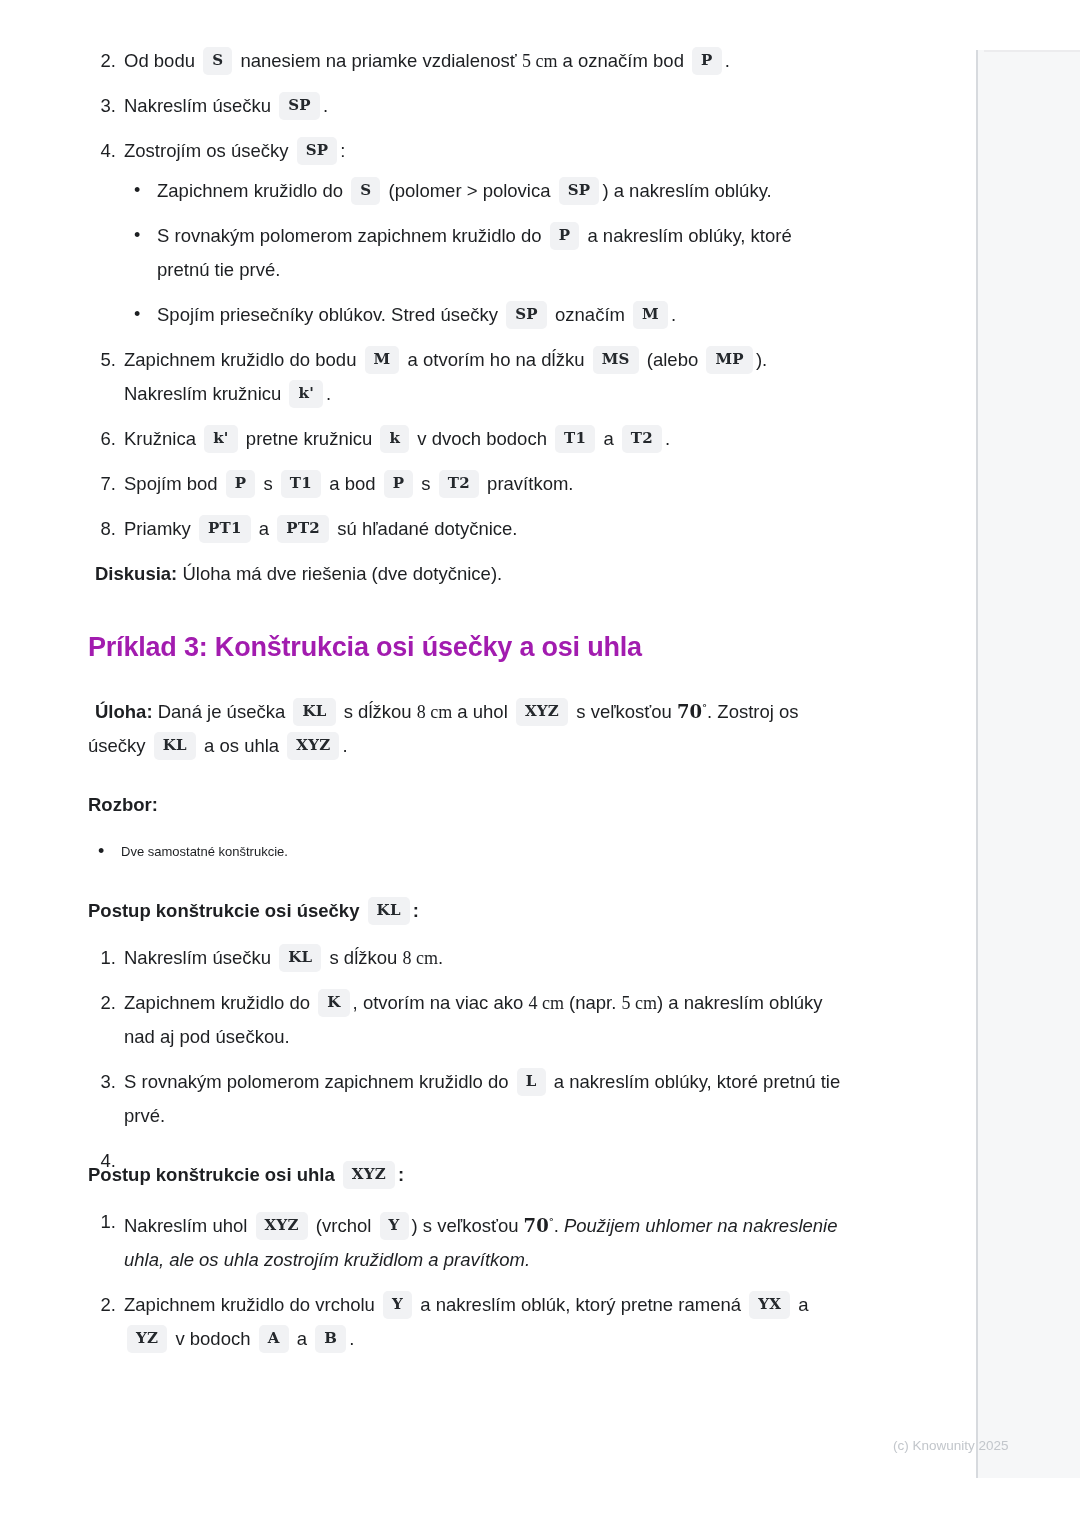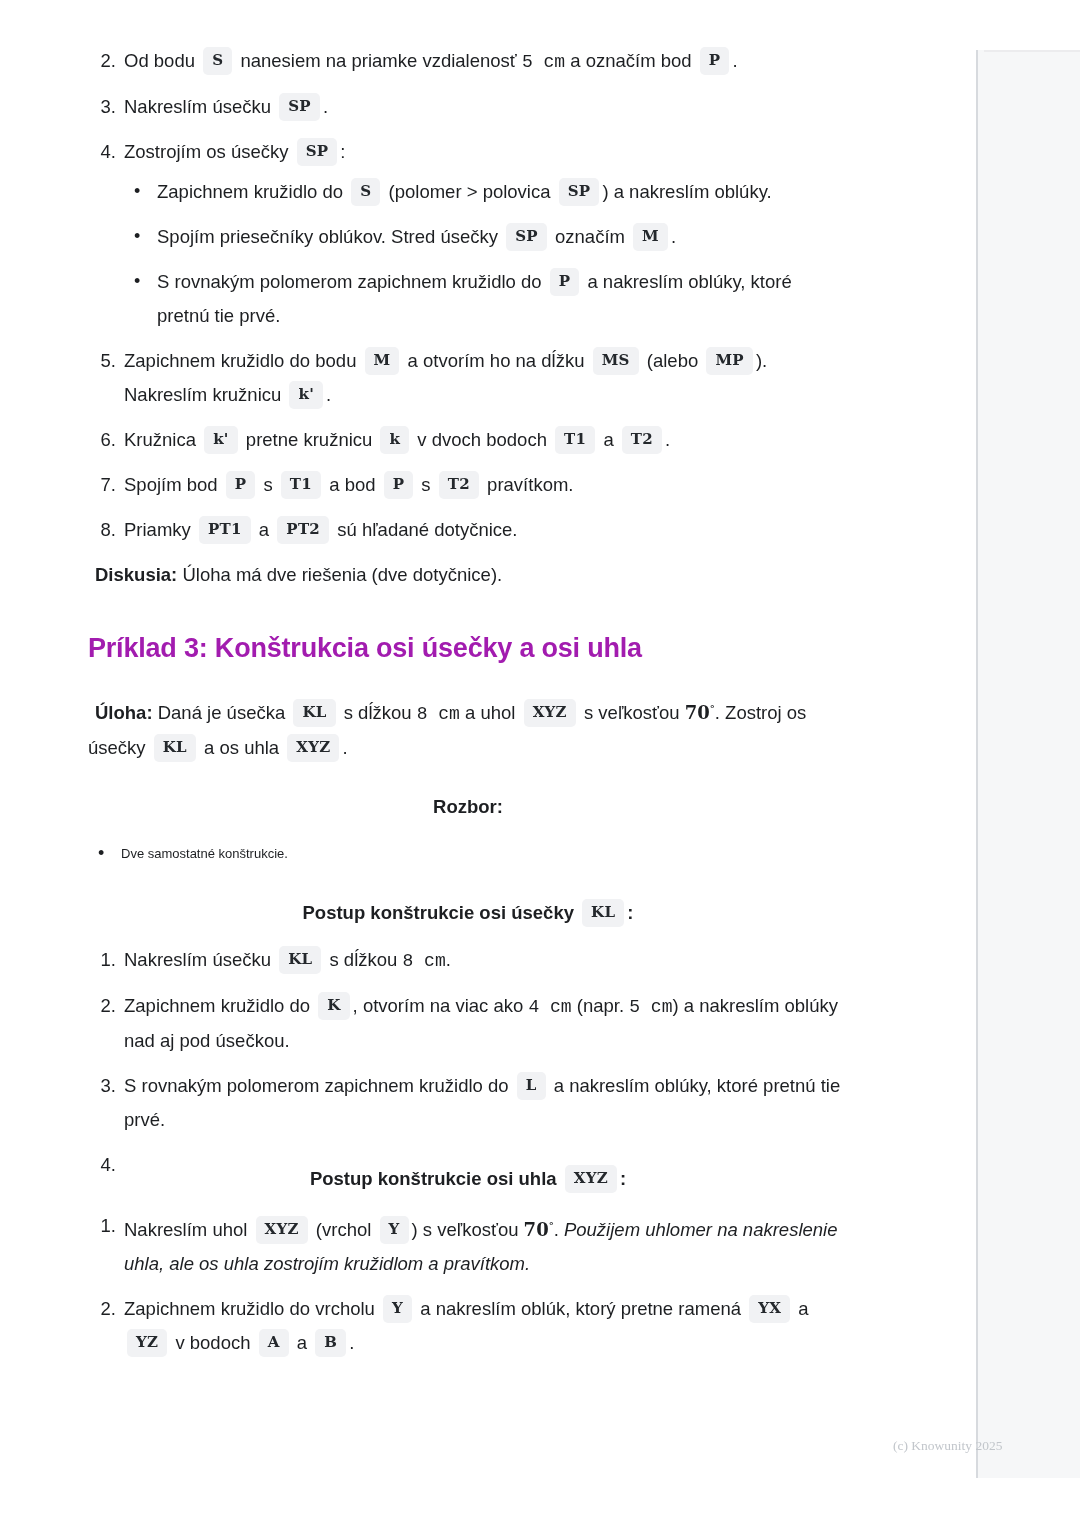--- a/index.html
+++ b/index.html
@@ -127,21 +127,21 @@
     margin: 0 3px;
     background: #f1f2f4;
     border-radius: 5px;
     color: #24282c;
     vertical-align: 2px;
     letter-spacing: .3px;
   }
 
   
   .mathnum {
-    font-family: Liberation Mono, monospace;
+    font-family: Liberation Serif, serif;
     font-size: 18px;
   }
   .deg {
     font-family: "DejaVu Serif", "Liberation Serif", serif;
     font-size: 18px;
     font-weight: bold;
   }
   .deg sup {
     font-size: 10px;
     vertical-align: super;
@@ -155,54 +155,53 @@
     color: #a21caf;
     margin: 38px 0 26px 0;
     letter-spacing: -0.2px;
   }
   .sub-head {
     font-size: 18.5px;
     line-height: 32px;
     font-weight: 700;
     color: #1d1f22;
     margin: 26px 0 14px 0;
-    text-align: center;
   }
   .em-note {
     font-style: italic;
   }
 
   
   #watermark {
     position: absolute;
     left: 893px;
     top: 1438px;
     font-size: 13.5px;
     color: #c2c6cb;
-    font-family: Liberation Serif, serif;
+    font-family: Liberation Sans, sans-serif;
     white-space: nowrap;
   }
 </style>
 </head>
 <body>
 
 <div id="right-panel">
   <div id="right-panel-inner-line"></div>
 </div>
 
 <div id="doc">
   <div class="content">
 
     <ol class="steps">
         <li><span class="num">2.</span><span>Od bodu <code class="chip">S</code> nanesiem na priamke vzdialenosť <span class="mathnum">5 cm</span> a označím bod <code class="chip">P</code>.</span></li>
         <li><span class="num">3.</span><span>Nakreslím úsečku <code class="chip">SP</code>.</span></li>
         <li><span class="num">4.</span><span>Zostrojím os úsečky <code class="chip">SP</code>:</span><ul class="sub-bullets">
             <li>Zapichnem kružidlo do <code class="chip">S</code> (polomer &gt; polovica <code class="chip">SP</code>) a nakreslím oblúky.</li>
+            <li>S rovnakým polomerom zapichnem kružidlo do <code class="chip">P</code> a nakreslím oblúky, ktoré pretnú tie prvé.</li>
             <li>Spojím priesečníky oblúkov. Stred úsečky <code class="chip">SP</code> označím <code class="chip">M</code>.</li>
-            <li>S rovnakým polomerom zapichnem kružidlo do <code class="chip">P</code> a nakreslím oblúky, ktoré pretnú tie prvé.</li>
           </ul></li>
         <li><span class="num">5.</span><span>Zapichnem kružidlo do bodu <code class="chip">M</code> a otvorím ho na dĺžku <code class="chip">MS</code> (alebo <code class="chip">MP</code>). Nakreslím kružnicu <code class="chip">k'</code>.</span></li>
         <li><span class="num">6.</span><span>Kružnica <code class="chip">k'</code> pretne kružnicu <code class="chip">k</code> v dvoch bodoch <code class="chip">T1</code> a <code class="chip">T2</code>.</span></li>
         <li><span class="num">7.</span><span>Spojím bod <code class="chip">P</code> s <code class="chip">T1</code> a bod <code class="chip">P</code> s <code class="chip">T2</code> pravítkom.</span></li>
         <li><span class="num">8.</span><span>Priamky <code class="chip">PT1</code> a <code class="chip">PT2</code> sú hľadané dotyčnice.</span></li>
       </ol>
 
     <p class="p lead">
       <b>Diskusia:</b><span> Úloha má dve riešenia (dve dotyčnice).</span>
     </p>

